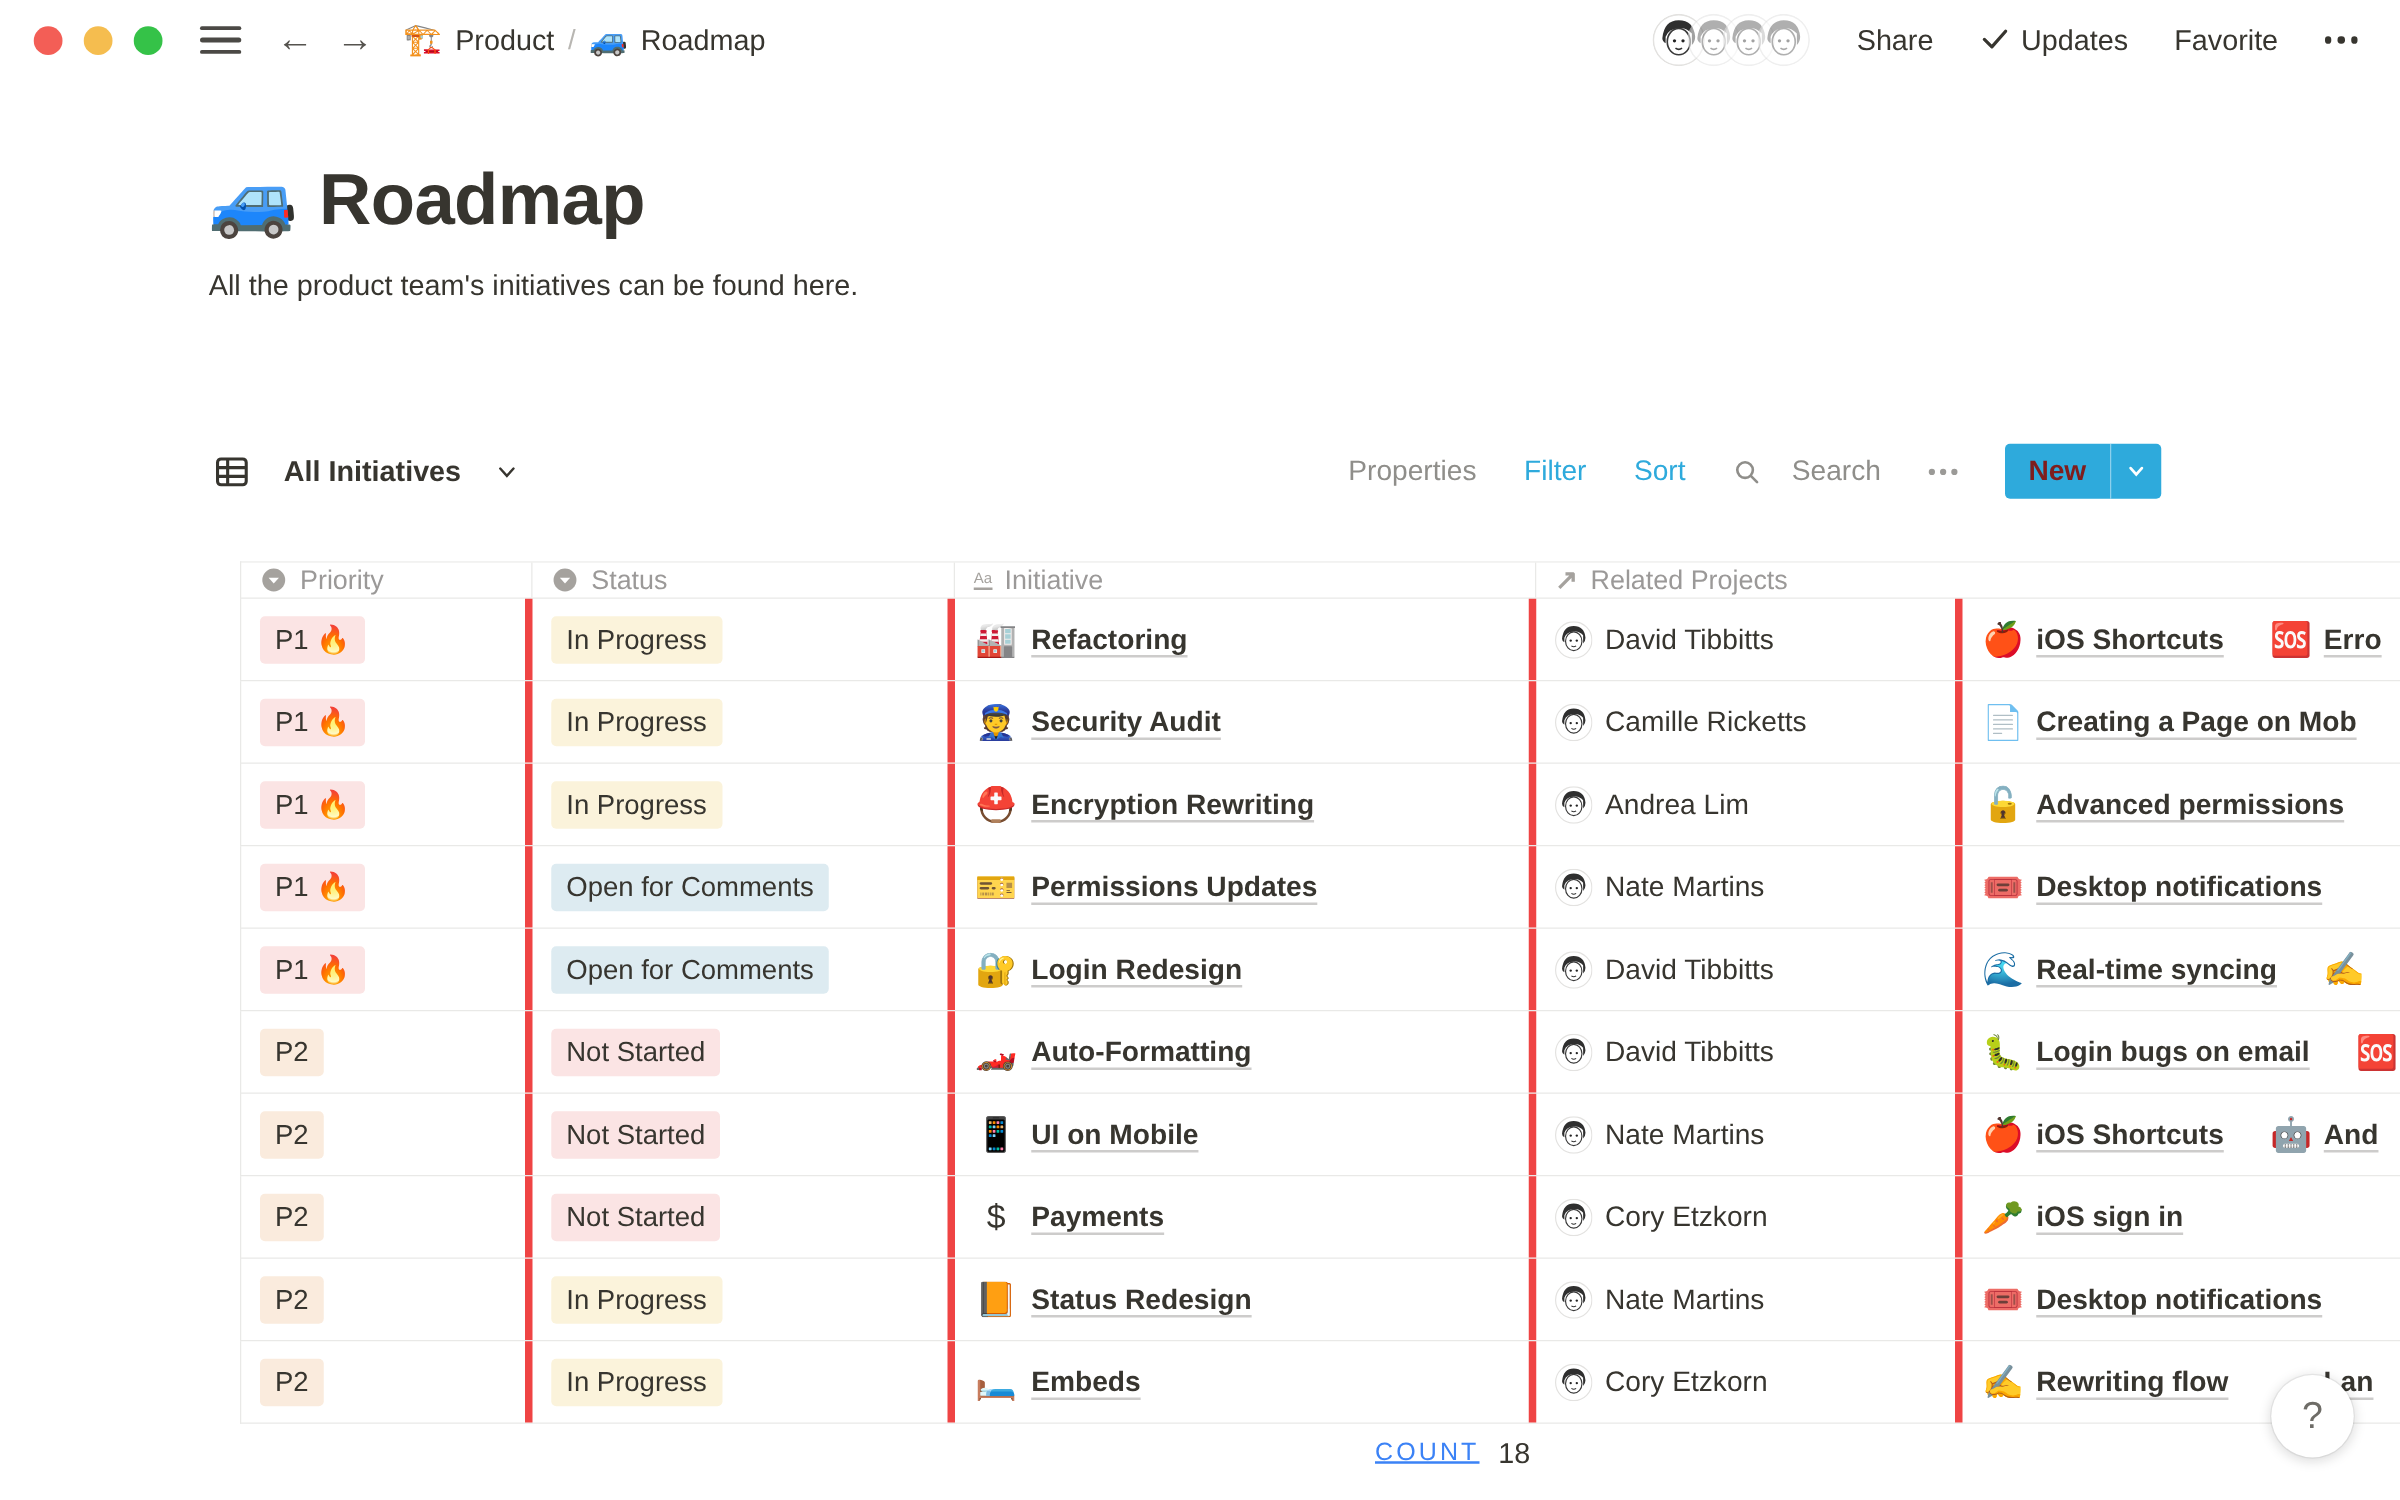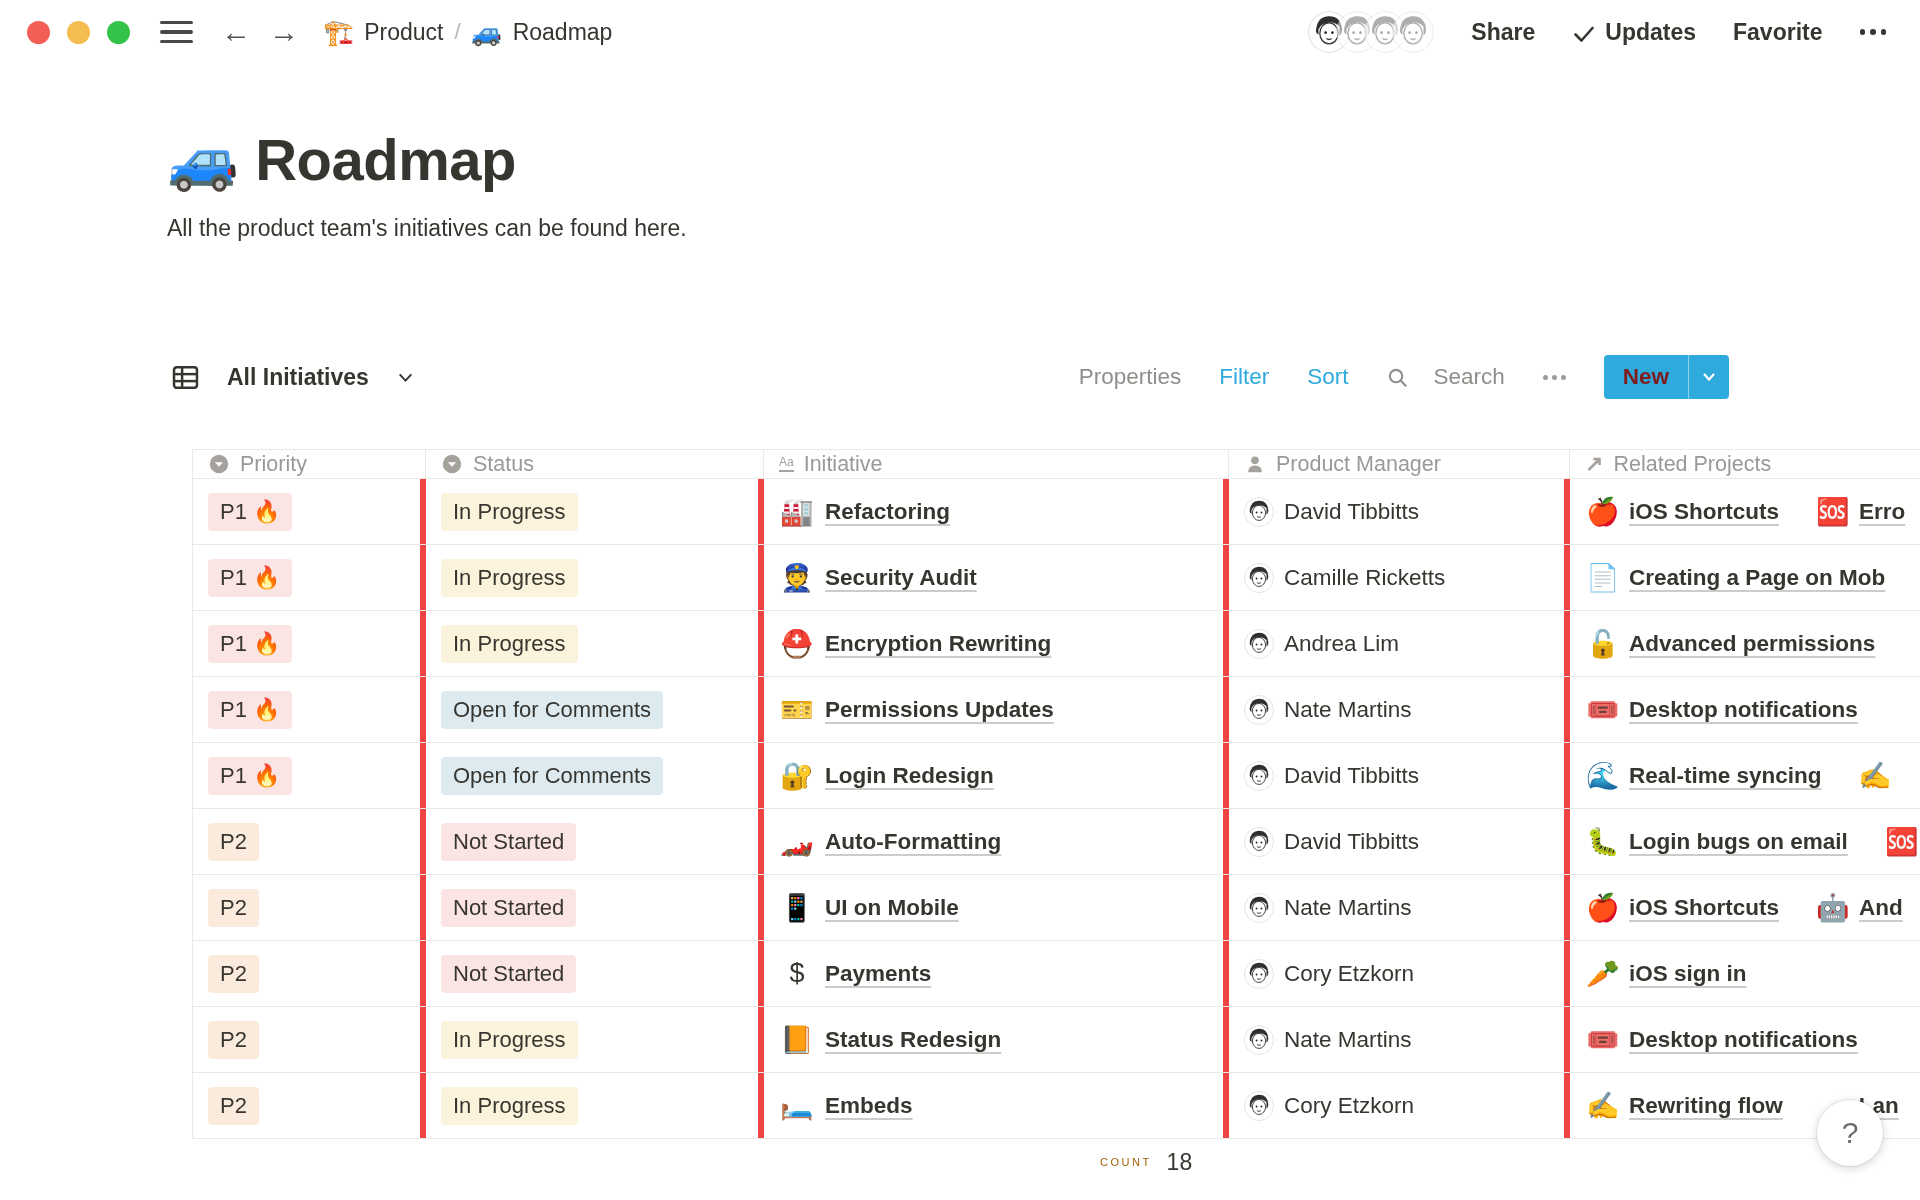--- a/index.html
+++ b/index.html
@@ -17,21 +17,21 @@
   .navarrow { font-size:30px; color:#55534e; line-height:1; cursor:pointer; }
   .crumbs { display:flex; align-items:center; gap:11px; margin-left:24px; font-size:23px; }
   .crumb { display:flex; align-items:center; gap:10px; cursor:pointer; }
   .crumb-emoji { font-size:25px; }
   .crumb-sep { color:#b8b6b2; font-size:22px; }
   .top-right { margin-left:auto; display:flex; align-items:center; gap:37px; font-size:23px; }
   .avgroup { display:flex; }
   .avgroup .av { width:42px; height:42px; margin-left:-14px; background:#fff; border-radius:50%; }
   .avgroup .av:first-child { margin-left:0; }
   .avgroup .av.faded { opacity:.55; filter:grayscale(1); }
-  .top-action { display:flex; align-items:flex-end; gap:9px; cursor:pointer;font-weight:bold; }
+  .top-action { display:flex; align-items:flex-start; gap:9px; cursor:pointer; }
   .dots { display:flex; gap:5px; align-items:center; cursor:pointer; }
   .dots i { width:5.5px; height:5.5px; border-radius:50%; background:#37352F; }
 
   
   .content { padding-left:167px; }
   .title-row { margin-top:62px; display:flex; align-items:center; gap:16px; }
   .title-emoji { font-size:58px; line-height:1; cursor:pointer; }
   .page-title { font-size:58px; font-weight:700; letter-spacing:-0.5px; color:#37352F; }
   .page-desc { margin-top:20px; font-size:23px; line-height:30px; color:#37352F; }
 
@@ -65,21 +65,21 @@
   .tag { display:inline-block; padding:6px 12px; border-radius:4px; font-size:22px; line-height:26px; color:#37352F; }
   .tag.red { background:#FBE4E4; } .tag.orange { background:#FAEBDD; }
   .tag.yellow { background:#FBF3DB; } .tag.blue { background:#DDEBF1; }
   .emo { font-size:27px; width:36px; text-align:center; flex:none; }
   .ilink { font-size:22.5px; font-weight:600; color:#37352F; text-decoration:underline;
     text-decoration-color:rgba(55,53,47,0.25); text-decoration-thickness:1.5px; text-underline-offset:5px; }
   .pm-name { font-size:22.5px; }
   .av { width:30px; height:30px; flex:none; }
   .rel-item { display:inline-flex; align-items:center; gap:8px; margin-right:26px; cursor:pointer; }
   .table-footer { height:46px; display:flex; align-items:center; gap:15px; margin-left:908px; }
-  .count-label { font-size:11px; letter-spacing:2.5px; color:#a16207; }
+  .count-label { font-size:20px; letter-spacing:2.5px; color:#3b82f6;text-decoration:underline; }
   .count-value { font-size:23px; color:#37352F; }
 
   
   .help-btn { position:absolute; left:1817px; top:1100px; width:66px; height:66px; border-radius:50%;
     background:#fff; box-shadow:0 2px 10px rgba(15,15,15,.18), 0 0 0 1px rgba(15,15,15,.06);
     display:flex; align-items:center; justify-content:center; font-size:30px; color:#6e6c67; cursor:pointer; }
 
   .icon-svg { flex:none; display:block; }
   .aa-icon { font-size:12px; color:#A5A29E; border-bottom:2px solid #A5A29E; line-height:1.1; flex:none; }
   .rel-icon { font-size:22px; color:#A5A29E; font-weight:600; flex:none; }
@@ -229,27 +229,20 @@
             <circle cx="12" cy="12" r="10" fill="#A5A29E"></circle>
             <path d="M7.5 10 L12 15 L16.5 10 Z" fill="#ffffff"></path>
           </svg>
         <span>Status</span>
       </div>
       <div class="hcell">
         <span class="aa-icon">Aa</span>
         <span>Initiative</span>
       </div>
       <div class="hcell">
-        <svg class="icon-svg" width="22" height="22" viewBox="0 0 24 24">
-            <circle cx="12" cy="8" r="4.2" fill="#A5A29E"></circle>
-            <path d="M4.5 21 Q4.5 13.5 12 13.5 Q19.5 13.5 19.5 21 Z" fill="#A5A29E"></path>
-          </svg>
-        <span>Product Manager</span>
-      </div>
-      <div class="hcell">
         <span class="rel-icon">↗</span>
         <span>Related Projects</span>
       </div>
     </div>
 
     <div id="tbody">
         <div class="trow">
           <div class="tcell">
             <span class="tag red">P1 🔥</span>
           </div>

